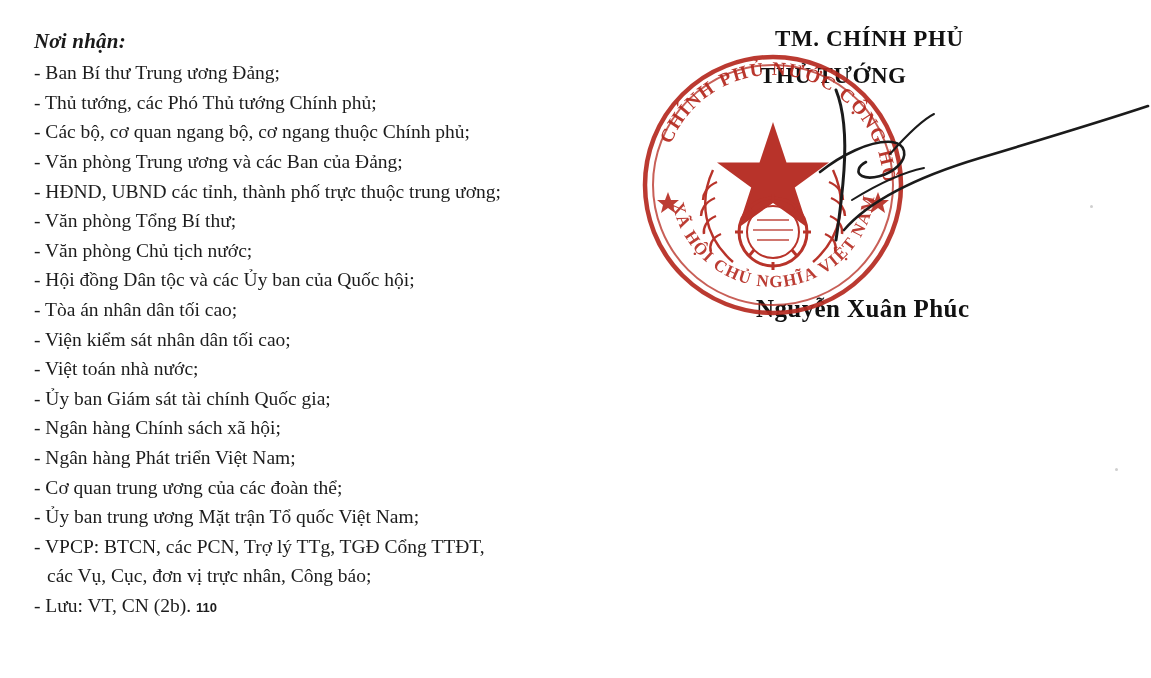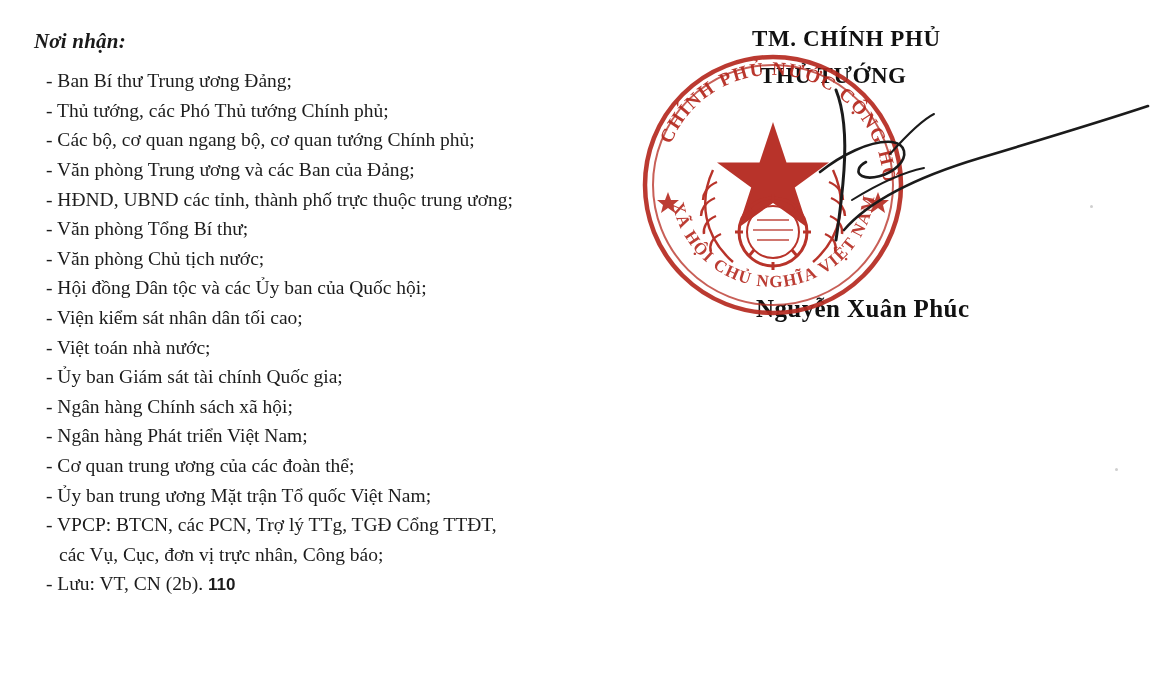--- a/index.html
+++ b/index.html
@@ -31,56 +31,56 @@
   .recipients-title {
     font-style: italic;
     font-weight: bold;
     font-size: 21px;
     line-height: 1.25;
     margin-bottom: 4px;
     letter-spacing: 0.2px;
   }
   .recipients-list {
     list-style: none;
-    margin: 12px;
+    margin: 0;
     padding: 0;
   }
   .recipients-list li {
     font-size: 19.5px;
     line-height: 29.6px;
     white-space: pre;
     color: #1c1c1c;
   }
   .recipients-list li.indented {
     padding-left: 13px;
   }
   .recipients-list li .seal-num {
     font-family: "Liberation Sans", sans-serif;
     font-weight: bold;
-    font-size: 17px;
+    font-size: 13px;
   }
 
   
   .signature-block {
     position: absolute;
     left: 742px;
     top: 26px;
     width: 400px;
     text-align: left;
   }
   .sig-line {
     font-family: "Liberation Serif", serif;
     font-weight: bold;
     font-size: 23px;
     letter-spacing: 0.6px;
     color: #111;
     white-space: pre;
   }
   .sig-line.tm {
-    margin-left: 10px;
+    margin-left: 33px;
   }
   .sig-line.title {
     margin-left: 18px;
     margin-top: 11px;
   }
   .sig-name {
     position: absolute;
     left: 14px;
     top: 269px;
     font-family: "Liberation Serif", serif;
@@ -124,26 +124,27 @@
 </head>
 <body>
 
 <div class="page">
 
   <div class="recipients">
     <div class="recipients-title">Nơi nhận:</div>
     <ul class="recipients-list">
       <li>- Ban Bí thư Trung ương Đảng;</li>
       <li>- Thủ tướng, các Phó Thủ tướng Chính phủ;</li>
-      <li>- Các bộ, cơ quan ngang bộ, cơ quan tướng Chính phủ;</li>
+      <li>- Các bộ, cơ quan ngang bộ, cơ ngang thuộc Chính phủ;</li>
       <li>- Văn phòng Trung ương và các Ban của Đảng;</li>
       <li>- HĐND, UBND các tỉnh, thành phố trực thuộc trung ương;</li>
       <li>- Văn phòng Tổng Bí thư;</li>
       <li>- Văn phòng Chủ tịch nước;</li>
       <li>- Hội đồng Dân tộc và các Ủy ban của Quốc hội;</li>
+      <li>- Tòa án nhân dân tối cao;</li>
       <li>- Viện kiểm sát nhân dân tối cao;</li>
       <li>- Việt toán nhà nước;</li>
       <li>- Ủy ban Giám sát tài chính Quốc gia;</li>
       <li>- Ngân hàng Chính sách xã hội;</li>
       <li>- Ngân hàng Phát triển Việt Nam;</li>
       <li>- Cơ quan trung ương của các đoàn thể;</li>
       <li>- Ủy ban trung ương Mặt trận Tổ quốc Việt Nam;</li>
       <li>- VPCP: BTCN, các PCN, Trợ lý TTg, TGĐ Cổng TTĐT,</li>
       <li class="indented">các Vụ, Cục, đơn vị trực nhân, Công báo;</li>
       <li><span>- Lưu: VT, CN (2b).</span> <span class="seal-num">110</span></li>

